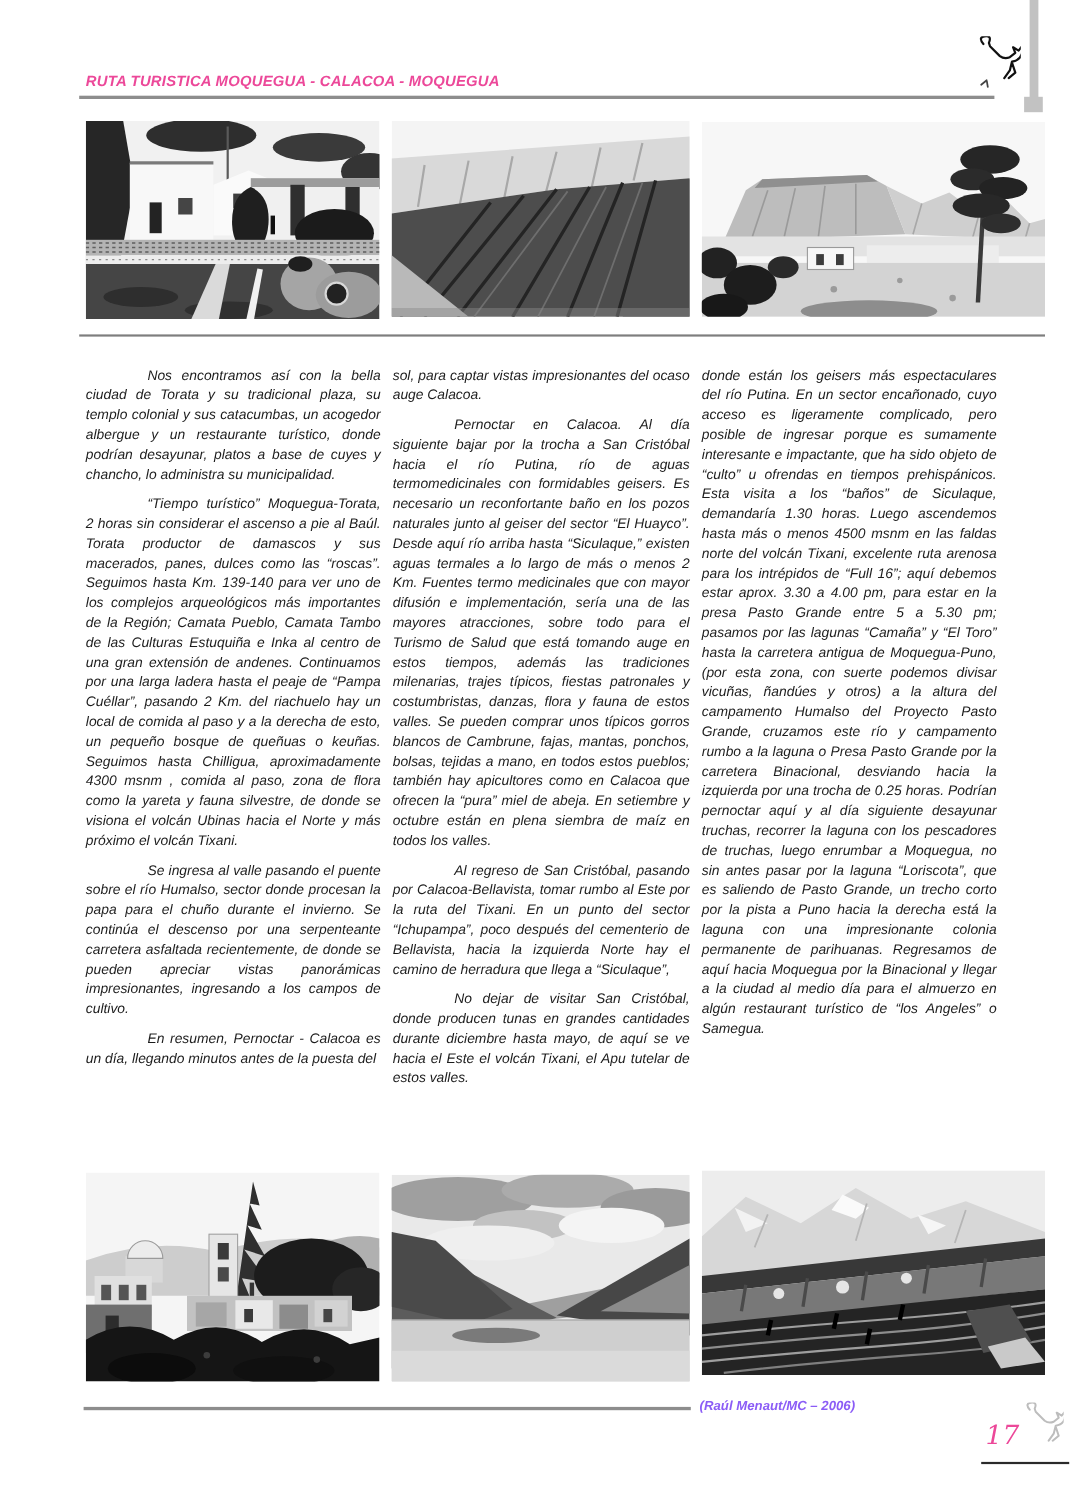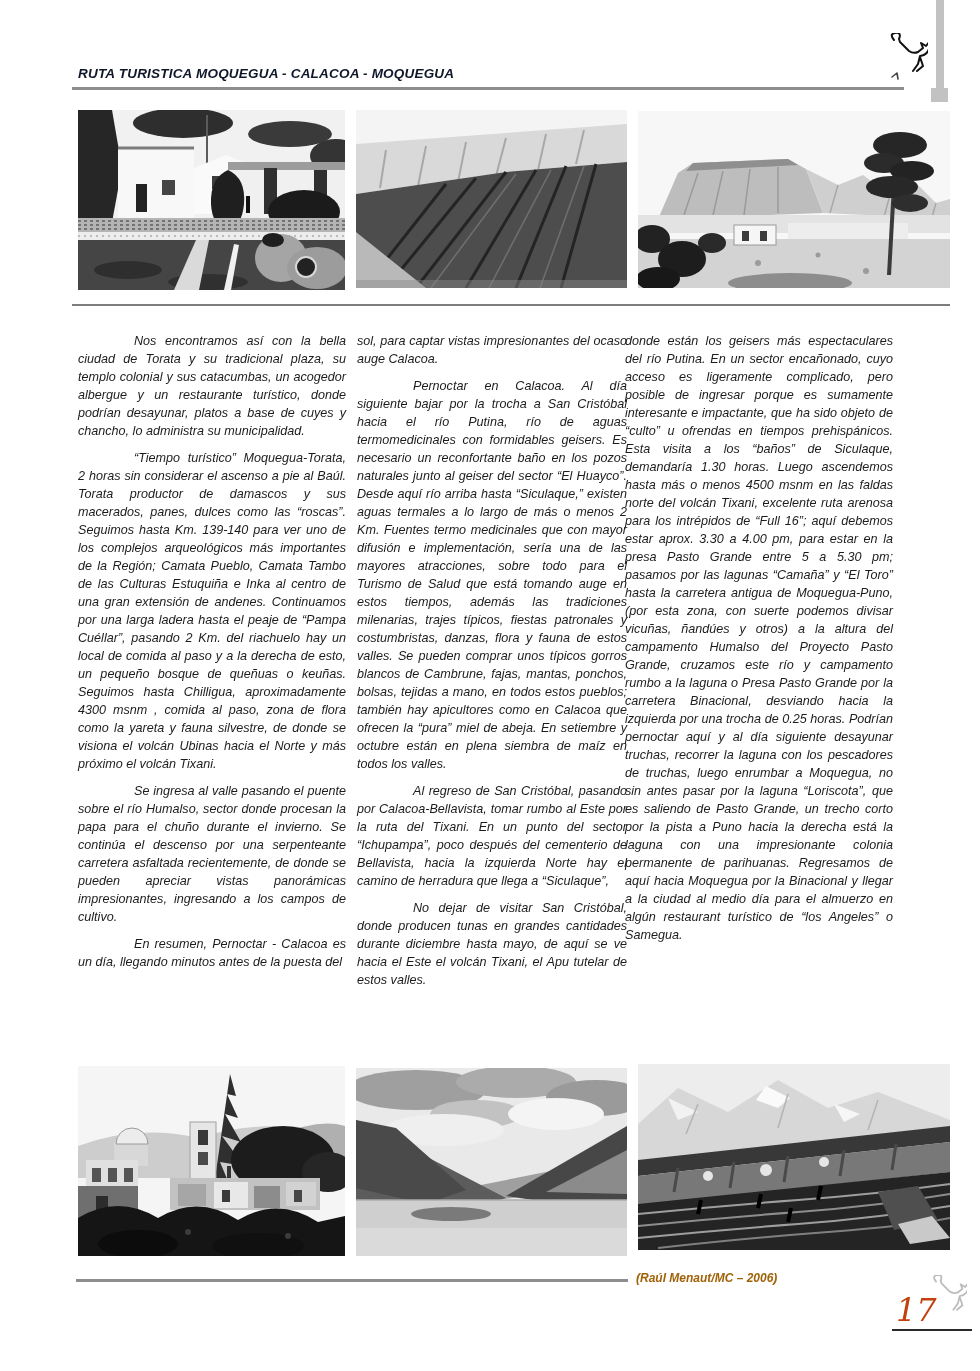--- a/index.html
+++ b/index.html
@@ -3,21 +3,21 @@
 <meta charset="utf-8">
 <style>
   html,body{margin:0;padding:0;background:#ffffff;}
   .page{
     position:relative;width:980px;height:1371px;background:#ffffff;overflow:hidden;
     font-family:"Liberation Sans",sans-serif;color:#1b1b1b;
   }
   
   .header-title{
     position:absolute;left:78px;top:66px;width:700px;
-    font-size:13.5px;font-weight:700;font-style:italic;letter-spacing:.2px;color:#0f172a;
+    font-size:13.5px;font-weight:700;font-style:italic;letter-spacing:.2px;color:#ec4899;
   }
   .header-rule{position:absolute;left:72px;top:87px;width:832px;height:3px;background:#8d8d8d;}
   .corner-bar{position:absolute;left:936px;top:0;width:8px;height:90px;background:#c2c2c2;}
   .corner-bar-cap{position:absolute;left:931px;top:88px;width:17px;height:14px;background:#c2c2c2;}
   .petroglyph-top{position:absolute;left:884px;top:33px;width:44px;height:48px;}
   
   figure{margin:0;padding:0;position:absolute;}
   figure svg{display:block;}
   .photo-1{left:78px;top:110px;}
   .photo-2{left:356px;top:110px;}
@@ -27,32 +27,32 @@
   .photo-6{left:638px;top:1064px;}
   .photos-rule{position:absolute;left:72px;top:304px;width:878px;height:2px;background:#7e7e7e;}
   
   .col{
     position:absolute;top:332px;
     font-size:12.6px;line-height:18px;font-style:italic;
     text-align:justify;color:#1c1c1c;
   }
   .col-1{left:78px;width:268px;font-style:italic;}
   .col-2{left:357px;width:270px;}
-  .col-3{left:625px;width:268px;font-style:italic;}
+  .col-3{left:638px;width:268px;font-style:italic;}
   .col p{margin:0 0 9px 0;}
   .col p.indent{text-indent:56px;}
   
   .footer-rule{position:absolute;left:76px;top:1279px;width:552px;height:3px;background:#8d8d8d;}
   .credit{
     position:absolute;left:636px;top:1271px;width:240px;
-    font-size:12px;font-weight:700;font-style:italic;color:#a16207;
+    font-size:12px;font-weight:700;font-style:italic;color:#8b5cf6;
   }
   .page-number{
     position:absolute;left:896px;top:1291px;width:80px;
-    font-family:"DejaVu Serif",serif;font-style:italic;font-size:32px;color:#c2410c;
+    font-family:"DejaVu Serif",serif;font-style:italic;font-size:24px;color:#ec4899;
   }
   .page-number-rule{position:absolute;left:892px;top:1329px;width:80px;height:2px;background:#2a2a2a;}
   .petroglyph-bottom{position:absolute;left:927px;top:1275px;width:40px;height:44px;}
 </style>
 </head>
 <body>
 
 <div class="page">
 
   <div class="header-title">RUTA TURISTICA MOQUEGUA - CALACOA - MOQUEGUA</div>

